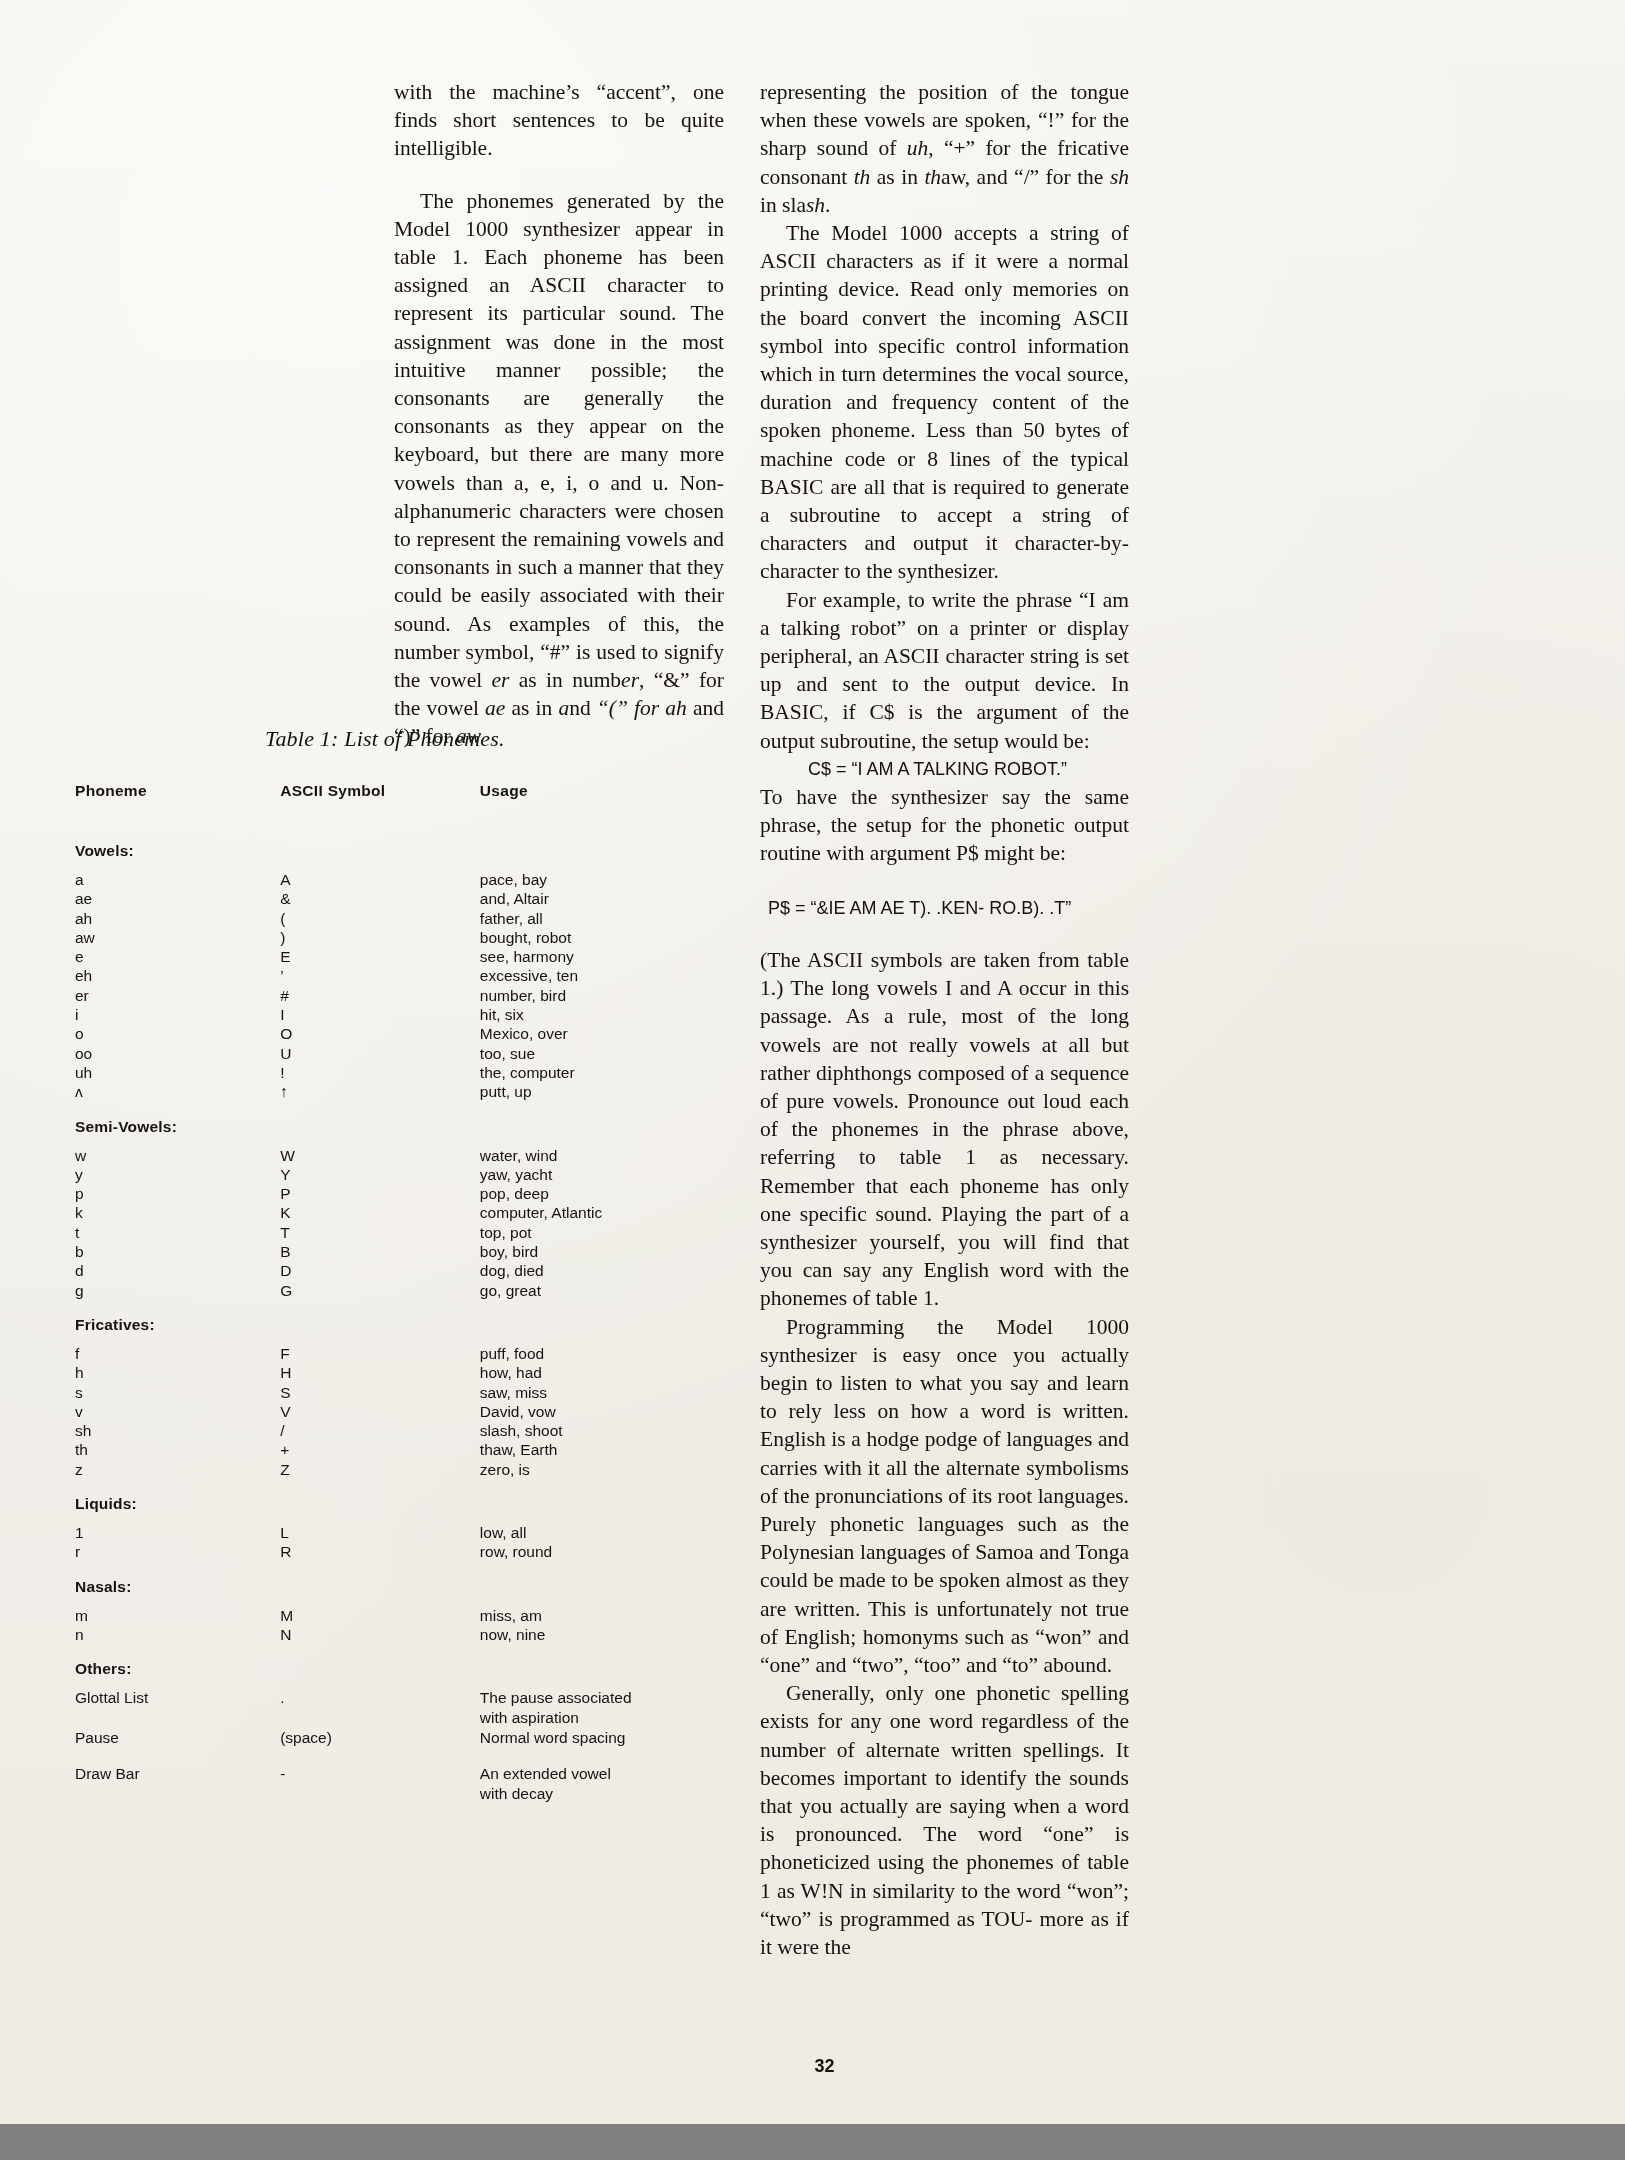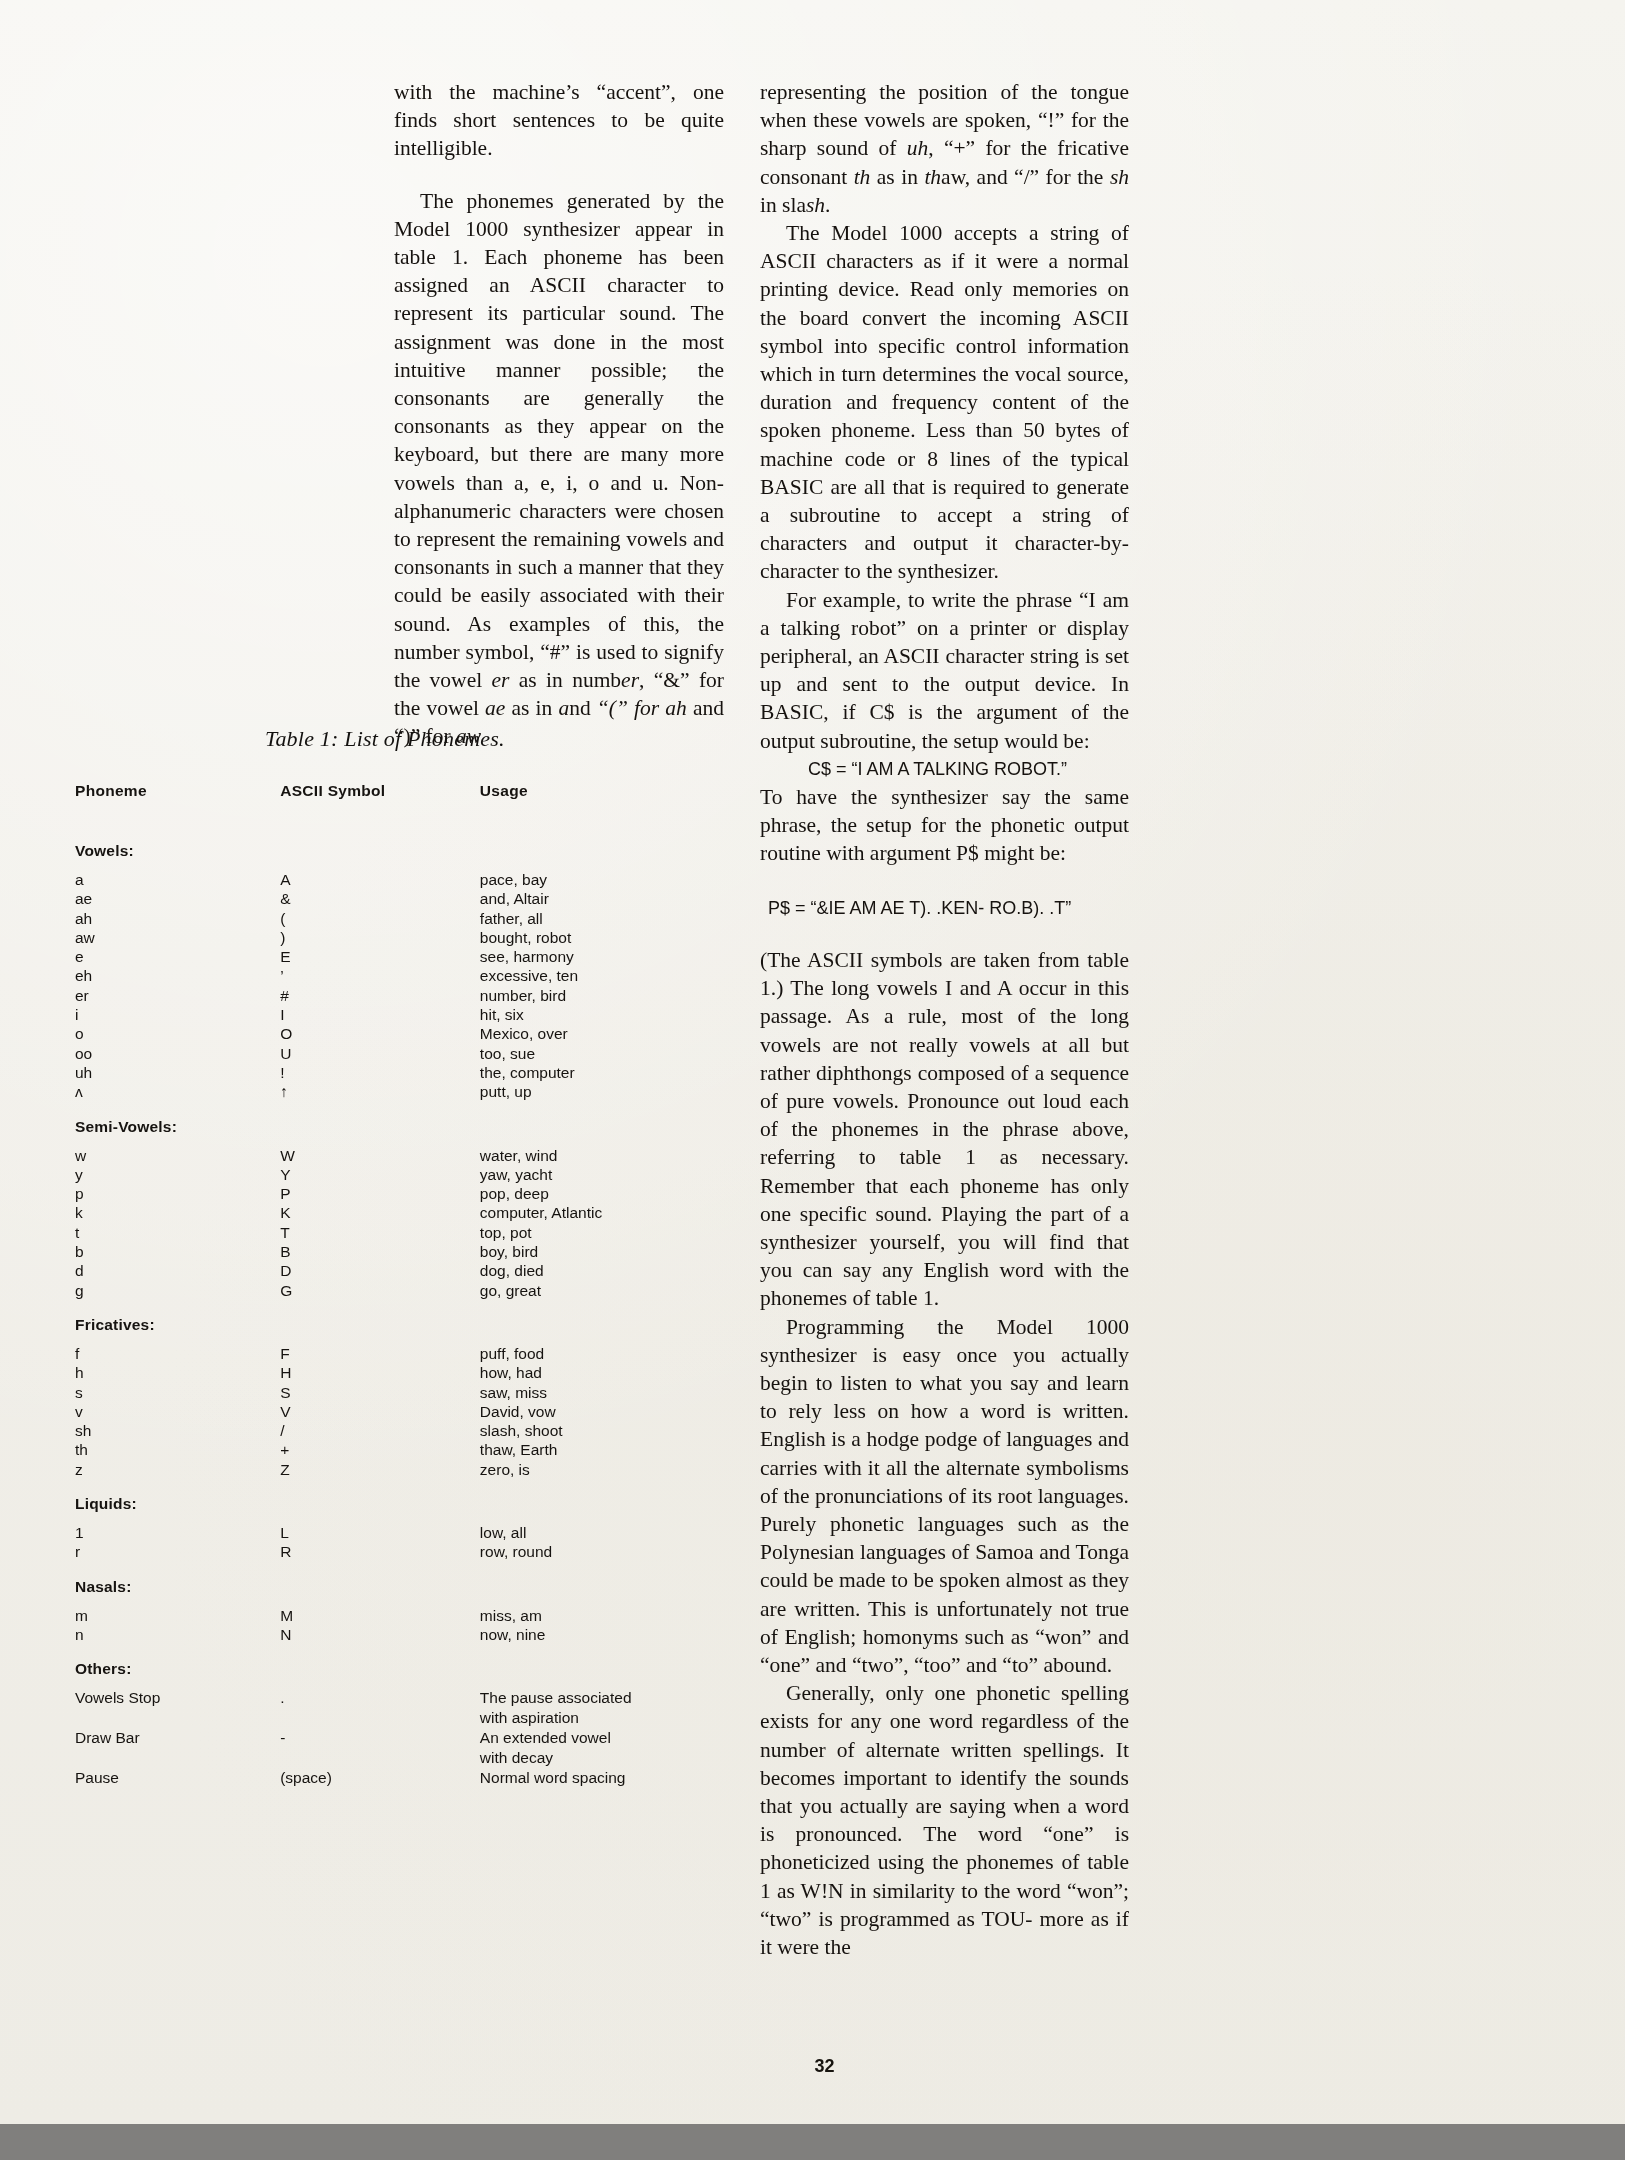--- a/index.html
+++ b/index.html
@@ -319,40 +319,40 @@
             </tr>
             <tr class="row">
               <td class="ph">n</td>
               <td class="sym">N</td>
               <td class="use">now, nine</td>
             </tr>
             <tr class="grp">
               <td colspan="3">Others:</td>
             </tr>
             <tr class="row others">
-              <td class="ph-wide">Vowels Stop</td>
+              <td class="ph-wide">Glottal List</td>
               <td class="sym-wide">.</td>
               <td class="use">
                 <span class="use-2">The pause associated</span>
                 <span class="use-2">with aspiration</span>
               </td>
+            </tr>
+            <tr class="row others">
+              <td class="ph-wide">Pause</td>
+              <td class="sym-wide">(space)</td>
+              <td class="use">Normal word spacing</td>
             </tr>
             <tr class="row others">
               <td class="ph-wide">Draw Bar</td>
               <td class="sym-wide">-</td>
               <td class="use">
                 <span class="use-2">An extended vowel</span>
                 <span class="use-2">with decay</span>
               </td>
             </tr>
-            <tr class="row others">
-              <td class="ph-wide">Pause</td>
-              <td class="sym-wide">(space)</td>
-              <td class="use">Normal word spacing</td>
-            </tr>
           </tbody>
       </table>
     </div>
 
     <div id="page-number">32</div>
 
   </div>
 </div>
 
 </body></html>

